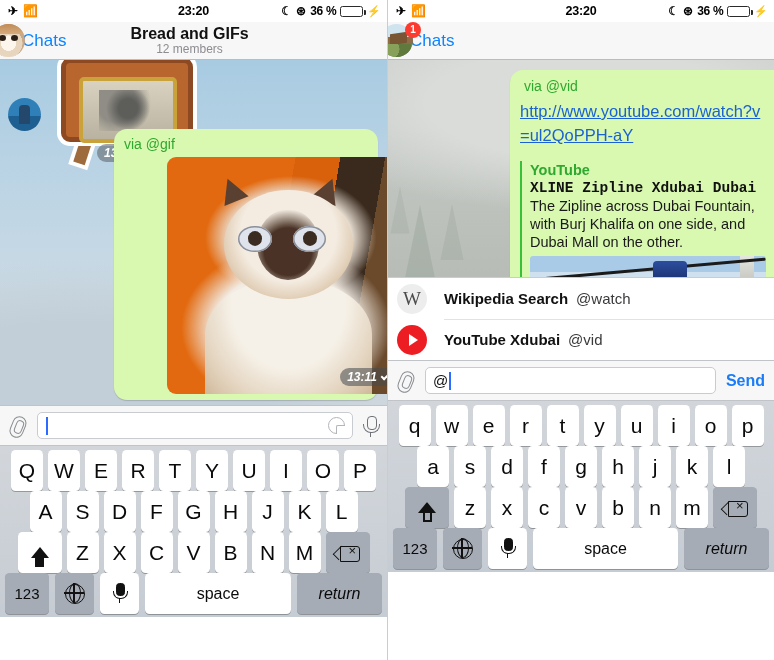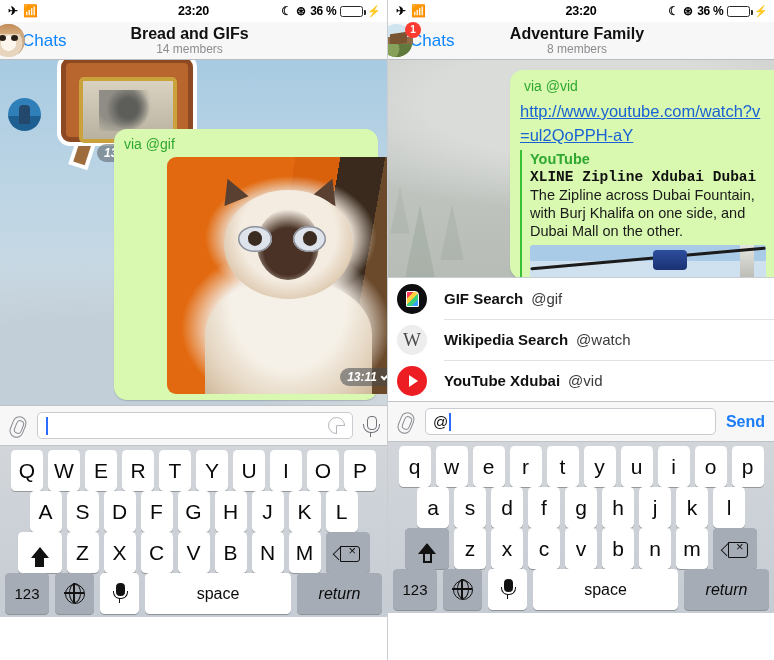--- a/index.html
+++ b/index.html
@@ -128,21 +128,21 @@
   .bub-time { position:absolute; right:8px; bottom:8px; background:rgba(70,75,80,.55);
     color:#fff; font-size:12px; font-style:italic; font-weight:bold; padding:2px 7px;
     border-radius:9px; display:flex; align-items:center; gap:4px; }
   .tick { display:inline-block; width:9px; height:5px; border-left:2px solid #fff;
     border-bottom:2px solid #fff; transform:rotate(-45deg); margin-bottom:3px; }
 
   
   .bub-r { right:0px; top:10px; width:264px; padding:6px 8px 0 10px; border-radius:13px 0 0 13px; }
   .link { display:block; color:#1a62d4; font-size:16.5px; line-height:24px;
     text-decoration:underline; word-break:break-all; cursor:pointer; }
-  .preview { border-left:2.5px solid #38c038; padding-left:8px; margin-top:3px; }
+  .preview { border-left:2.5px solid #38c038; padding-left:8px; margin-top:14px; }
   .pv-site { color:#2fa82f; font-size:14.5px; font-weight:bold; line-height:18px; }
   .pv-title { color:#111; font-size:14.5px; font-weight:bold; line-height:18px;font-family:Liberation Mono, monospace; }
   .pv-desc { color:#1a1a1a; font-size:14.5px; line-height:18px; }
   .pv-thumb { margin-top:5px; height:34px; border-radius:3px; overflow:hidden; position:relative;
     background:linear-gradient(#a9cbe8 0 46%, #cfe0ee 46% 100%); }
   .zip-cable { position:absolute; left:0; top:34%; width:100%; height:3px; background:#1b1b1b;
     border-radius:2px; transform:rotate(-5deg); }
   .zip-cart { position:absolute; left:52%; top:16%; width:34px; height:20px; border-radius:4px;
     background:linear-gradient(#2d4d9e,#1b3272); }
   .zip-tower { position:absolute; right:5%; top:0; width:14px; height:100%;
@@ -265,21 +265,21 @@
       </div>
     </div>
 
     <div class="navbar">
       <div class="nav-back">
         <span class="chev"></span>
         <span>Chats</span>
       </div>
       <div class="nav-title">
         <div class="t1">Bread and GIFs</div>
-        <div class="t2">14 members</div>
+        <div class="t2">12 members</div>
       </div>
       <div class="nav-avatar av-cat"></div>
     </div>
 
     <div class="chat left">
       <div class="sender-av"></div>
 
       <div class="sticker">
         <div class="tv-leg l"></div>
         <div class="tv-leg r"></div>
@@ -396,24 +396,20 @@
         <span class="bolt glyph">⚡</span>
       </div>
     </div>
 
     <div class="navbar">
       <div class="nav-back">
         <span class="nav-badge">1</span>
         <span class="chev"></span>
         <span>Chats</span>
       </div>
-      <div class="nav-title">
-        <div class="t1">Adventure Family</div>
-        <div class="t2">8 members</div>
-      </div>
       <div class="nav-avatar av-house"></div>
     </div>
 
     <div class="chat right">
       <div class="fir a"></div>
       <div class="fir b"></div>
       <div class="fir c"></div>
 
       <div class="bubble-out bub-r">
         <div class="via">via @vid</div>
@@ -425,27 +421,20 @@
           <div class="pv-thumb">
             <div class="zip-tower"></div>
             <div class="zip-cable"></div>
             <div class="zip-cart"></div>
           </div>
         </div>
       </div>
     </div>
 
     <div class="botlist">
-      <div class="bot-row">
-        <span class="bot-ic ic-gif">
-            <i></i>
-          </span>
-        <span class="bot-name">GIF Search</span>
-        <span class="bot-user">@gif</span>
-      </div>
       <div class="bot-row">
         <span class="bot-ic ic-wiki">W</span>
         <span class="bot-name">Wikipedia Search</span>
         <span class="bot-user">@watch</span>
       </div>
       <div class="bot-row">
         <span class="bot-ic ic-yt">
             <i></i>
           </span>
         <span class="bot-name">YouTube Xdubai</span>

